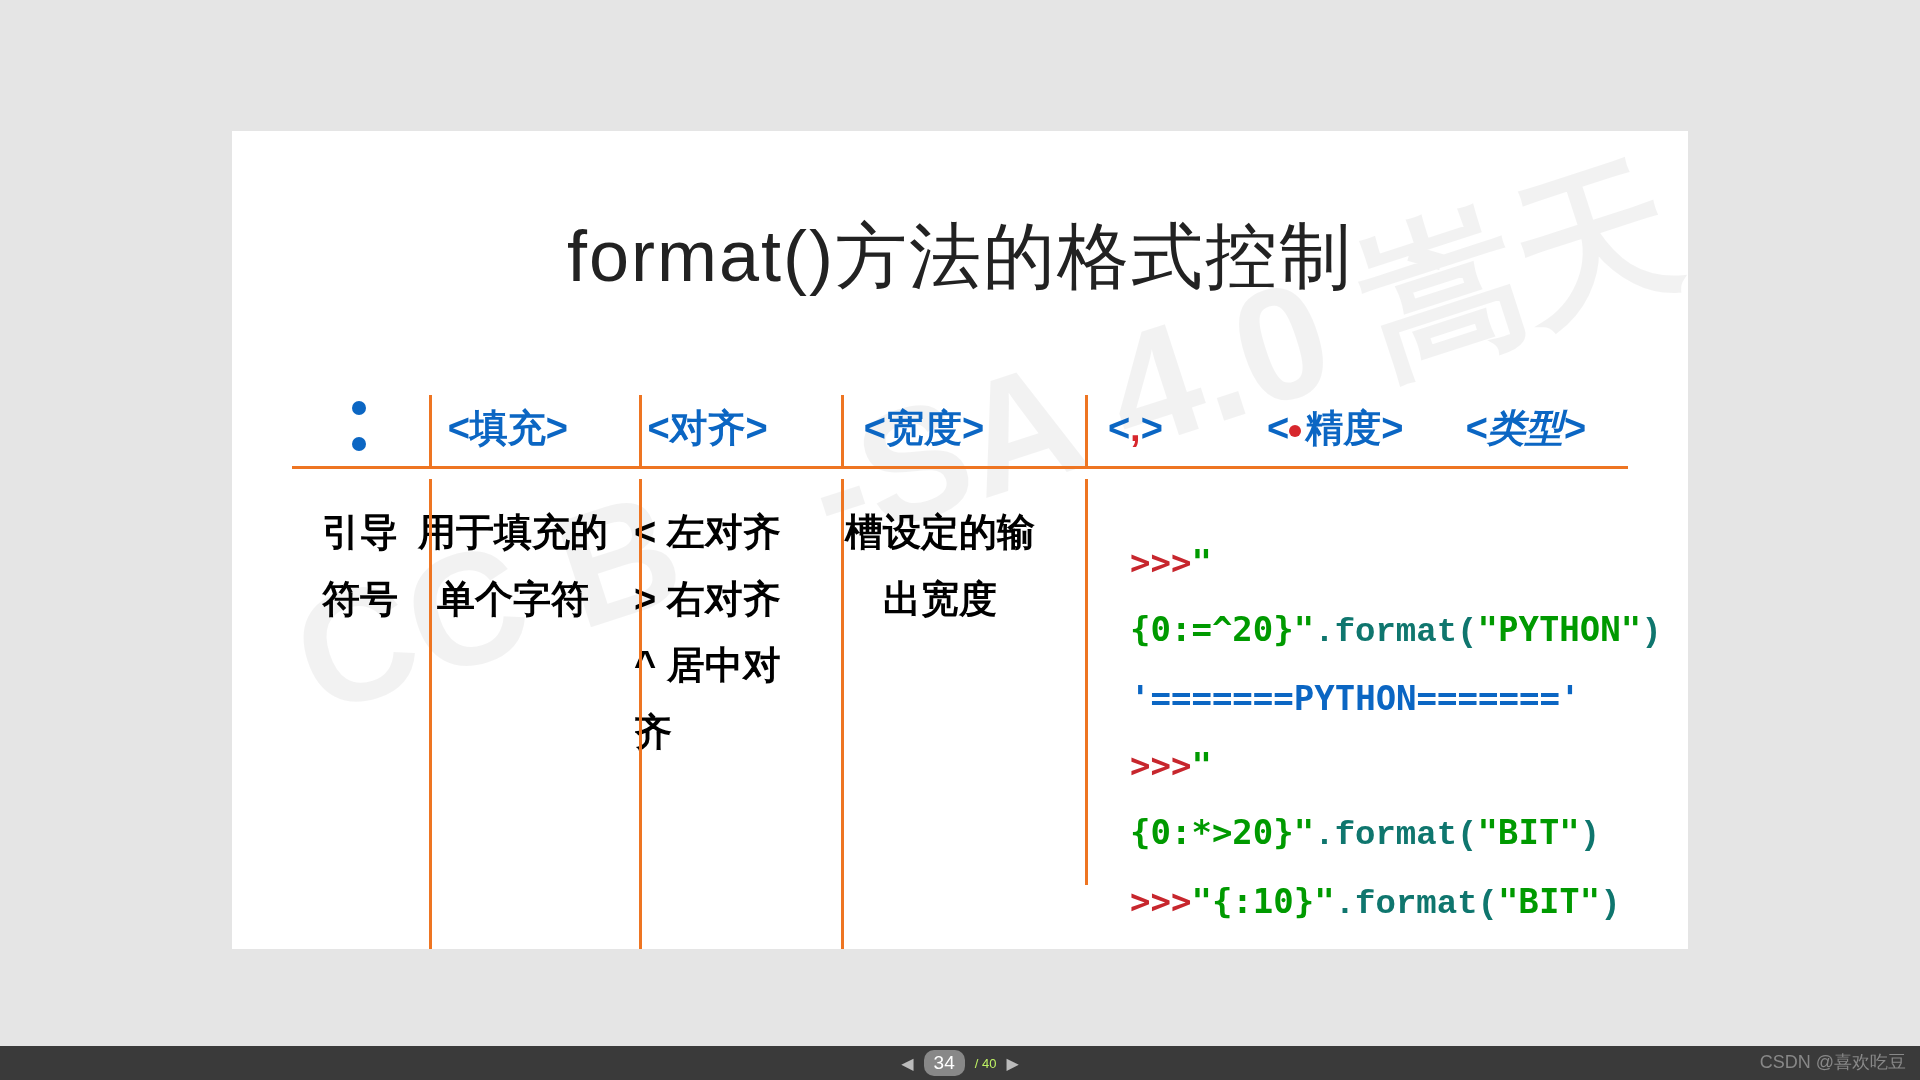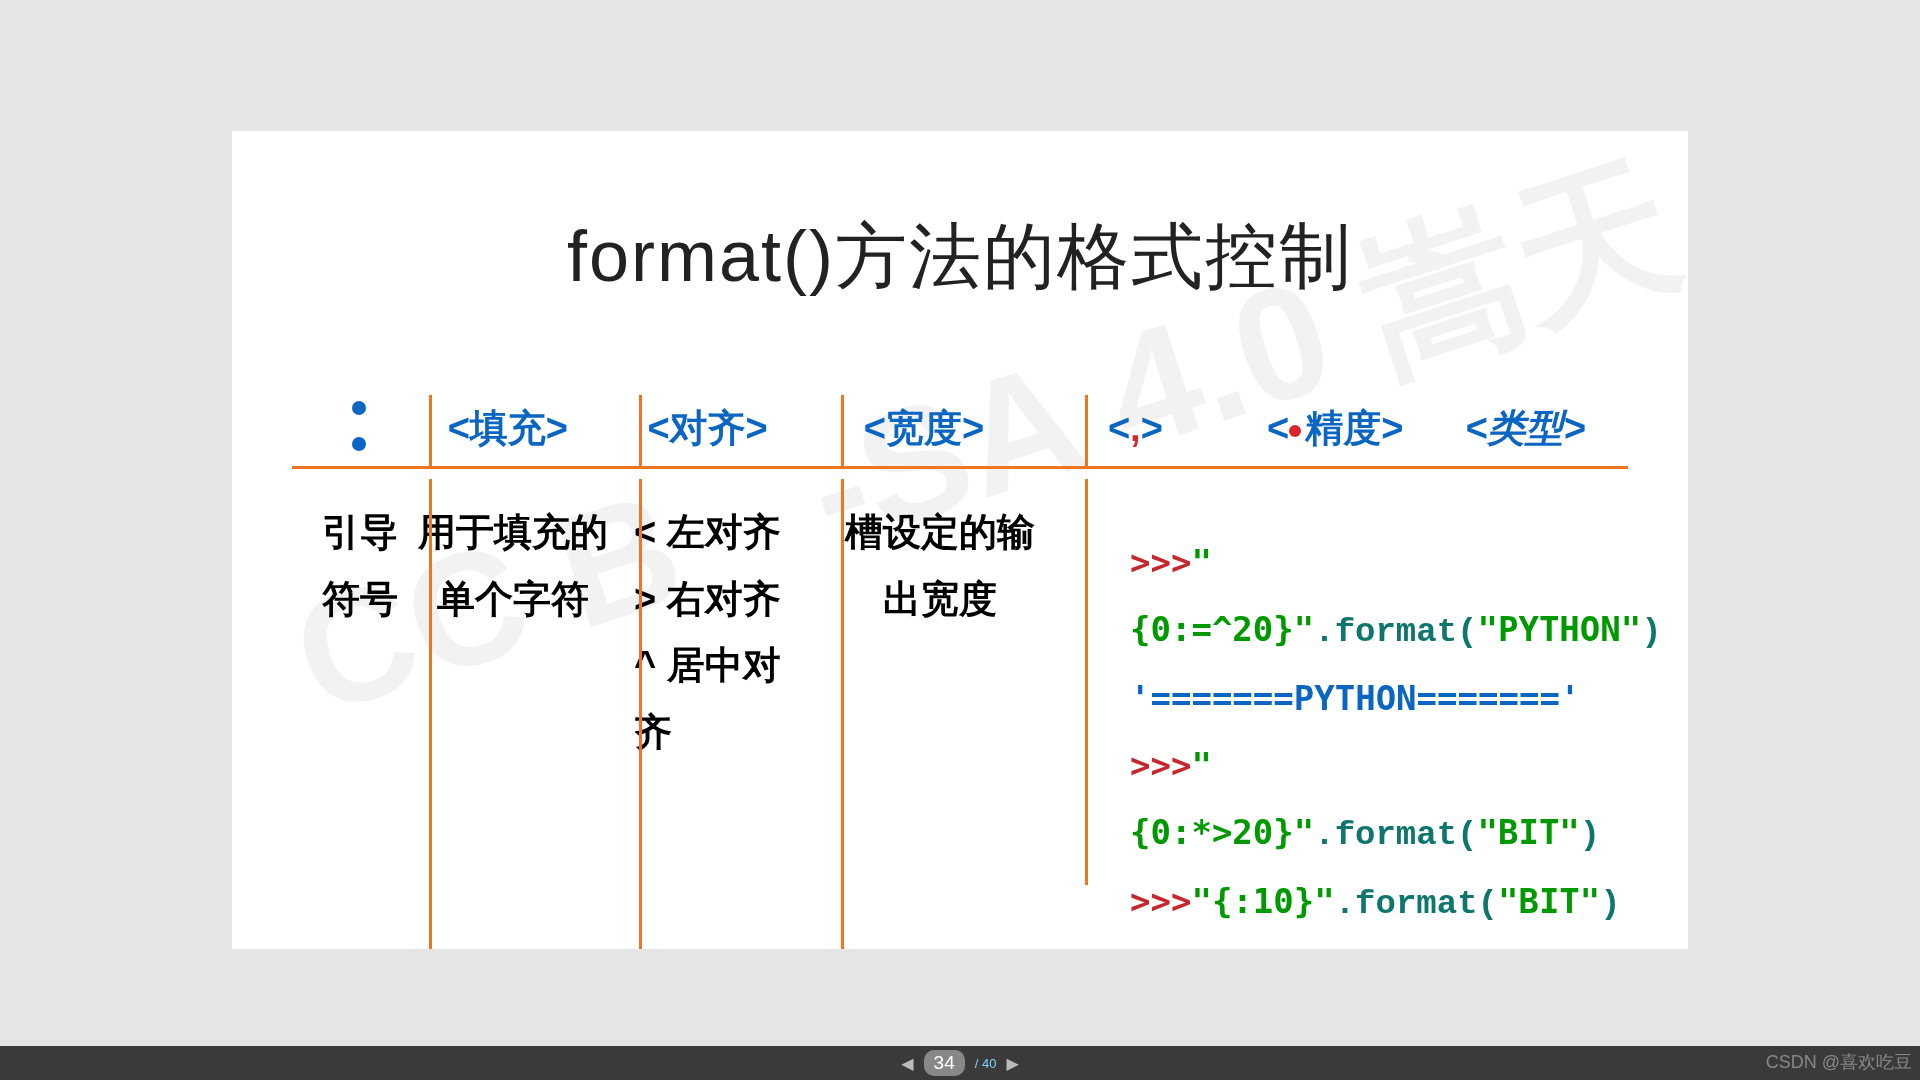--- a/index.html
+++ b/index.html
@@ -102,23 +102,23 @@
   .tk-red { color:#c7262d; }
   .footer {
     position:absolute; bottom:0; left:0; right:0; height:34px;
     background:#3a3a3a;
     display:flex; align-items:center; justify-content:center; gap:10px;
   }
   .nav-arrow { color:#bbb; font-size:16px; cursor:pointer; }
   .page-pill {
     background:#888; color:#ffffff; font-size:19px; padding:2px 10px; border-radius:10px;
   }
-  .page-total { color:#7dd3fc; font-size:13px; }
+  .page-total { color:#bef264; font-size:13px; }
   .csdn {
-    position:absolute; right:8px; bottom:6px; color:#888; font-size:18px;
+    position:absolute; right:14px; bottom:6px; color:#888; font-size:18px;
     font-family: sans-serif;
   }
 </style>
 </head>
 <body>
 
 <div class="slide-wrap">
   <div class="slide">
     <div class="watermark wm1">CC B</div>
     <div class="watermark wm2">-SA 4.0 嵩天</div>

